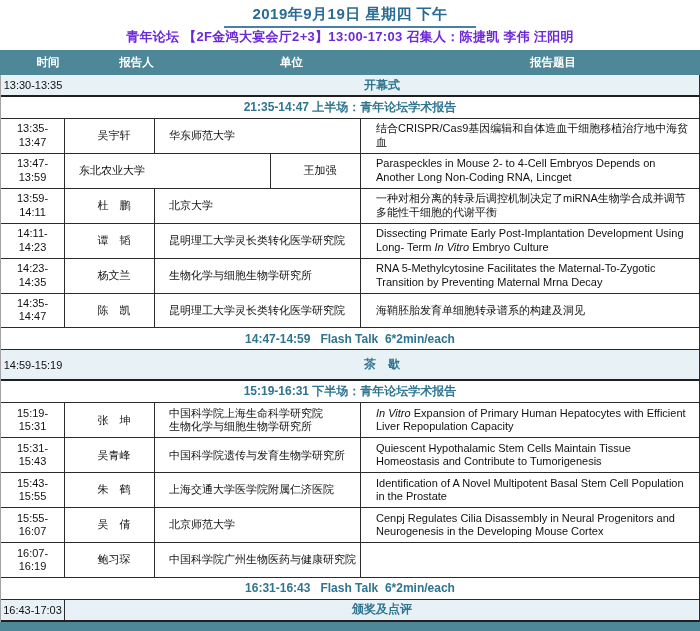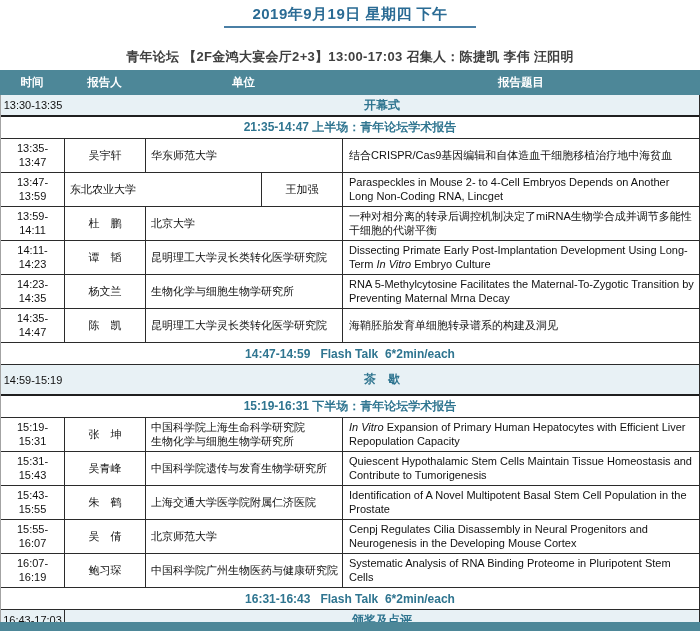--- a/index.html
+++ b/index.html
@@ -8,42 +8,42 @@
     display:flex;flex-direction:column;
     font-family:"Liberation Sans","DejaVu Sans",sans-serif;
     background:#fff;
   }
   .titleblock{text-align:center;padding-top:5px;flex:0 0 auto;}
   .page-title{
     display:inline-block;font-size:15px;font-weight:bold;color:#2a6b94;
     border-bottom:2px solid #4a7fa5;padding:0 28px 2px 28px;letter-spacing:.5px;
   }
   .page-subtitle{
-    font-size:13px;font-weight:bold;color:#404040;margin-top:20px;margin-bottom:4px;
+    font-size:13px;font-weight:bold;color:#6d28d9;margin-top:0;margin-bottom:4px;
     letter-spacing:.3px;
   }
   .sched{flex:1;display:flex;flex-direction:column;min-height:0;}
   .thead{
     display:flex;align-items:center;background:#4d8798;color:#fff;
     font-size:11.5px;font-weight:bold;flex:0 0 25px;
   }
-  .thead .hc{text-align:center;}
+  .thead .hc{text-align:center;margin-left:16px;}
   .rows{
     flex:1;display:flex;flex-direction:column;min-height:0;
     border-left:1px solid #a3a3a3;border-right:1px solid #2b2b2b;
   }
   .row{
     display:flex;align-items:center;border-bottom:1px solid #2b2b2b;
     flex:1 1 auto;box-sizing:border-box;
   }
   .c-time{width:64px;flex:0 0 64px;text-align:center;box-sizing:border-box;}
   .c-spk {width:81px;flex:0 0 81px;text-align:center;box-sizing:border-box;}
   .c-unit{width:197px;flex:0 0 197px;box-sizing:border-box;}
   .c-title{flex:1 1 auto;min-width:0;box-sizing:border-box;}
-  .row.talk{font-size:11px;color:#111;line-height:13.5px;}
+  .row.talk{font-size:11px;color:#111;line-height:13.5px;gap:9px;}
   .row.talk .cell{padding:3px 4px;align-self:stretch;display:flex;align-items:center;}
   .row.talk .c-time{justify-content:center;border-right:1px solid #2b2b2b;}
   .row.talk .c-spk{justify-content:center;border-right:1px solid #2b2b2b;}
   .row.talk .c-unit{border-right:1px solid #2b2b2b;white-space:pre-line;padding-left:5px;}
   .row.talk .c-title{padding-left:6px;padding-right:4px;}
   .row.section{
     justify-content:center;background:#fff;color:#2f7590;
     font-size:12px;font-weight:bold;white-space:pre-wrap;min-height:22px;
   }
   .row.highlight{
@@ -166,23 +166,20 @@
           <div class="cell c-spk">吴　倩</div>
           <div class="cell c-unit">北京师范大学</div>
           <div class="cell c-title">
             <div><span>Cenpj Regulates Cilia Disassembly in Neural Progenitors and Neurogenesis in the Developing Mouse Cortex</span></div>
           </div>
         </div>
         <div class="row talk">
           <div class="cell c-time">16:07-16:19</div>
           <div class="cell c-spk">鲍习琛</div>
           <div class="cell c-unit">中国科学院广州生物医药与健康研究院</div>
-          <div class="cell c-title">
-            <div><span>Systematic Analysis of RNA Binding Proteome in Pluripotent Stem Cells</span></div>
-          </div>
         </div>
         <div class="row section">16:31-16:43   Flash Talk  6*2min/each</div>
         <div class="row highlight divided">
           <div class="c-time hl-time">16:43-17:03</div>
           <div class="hl-label">颁奖及点评</div>
         </div>
       </div>
   </div>
 
   <div class="footerbar"></div>

